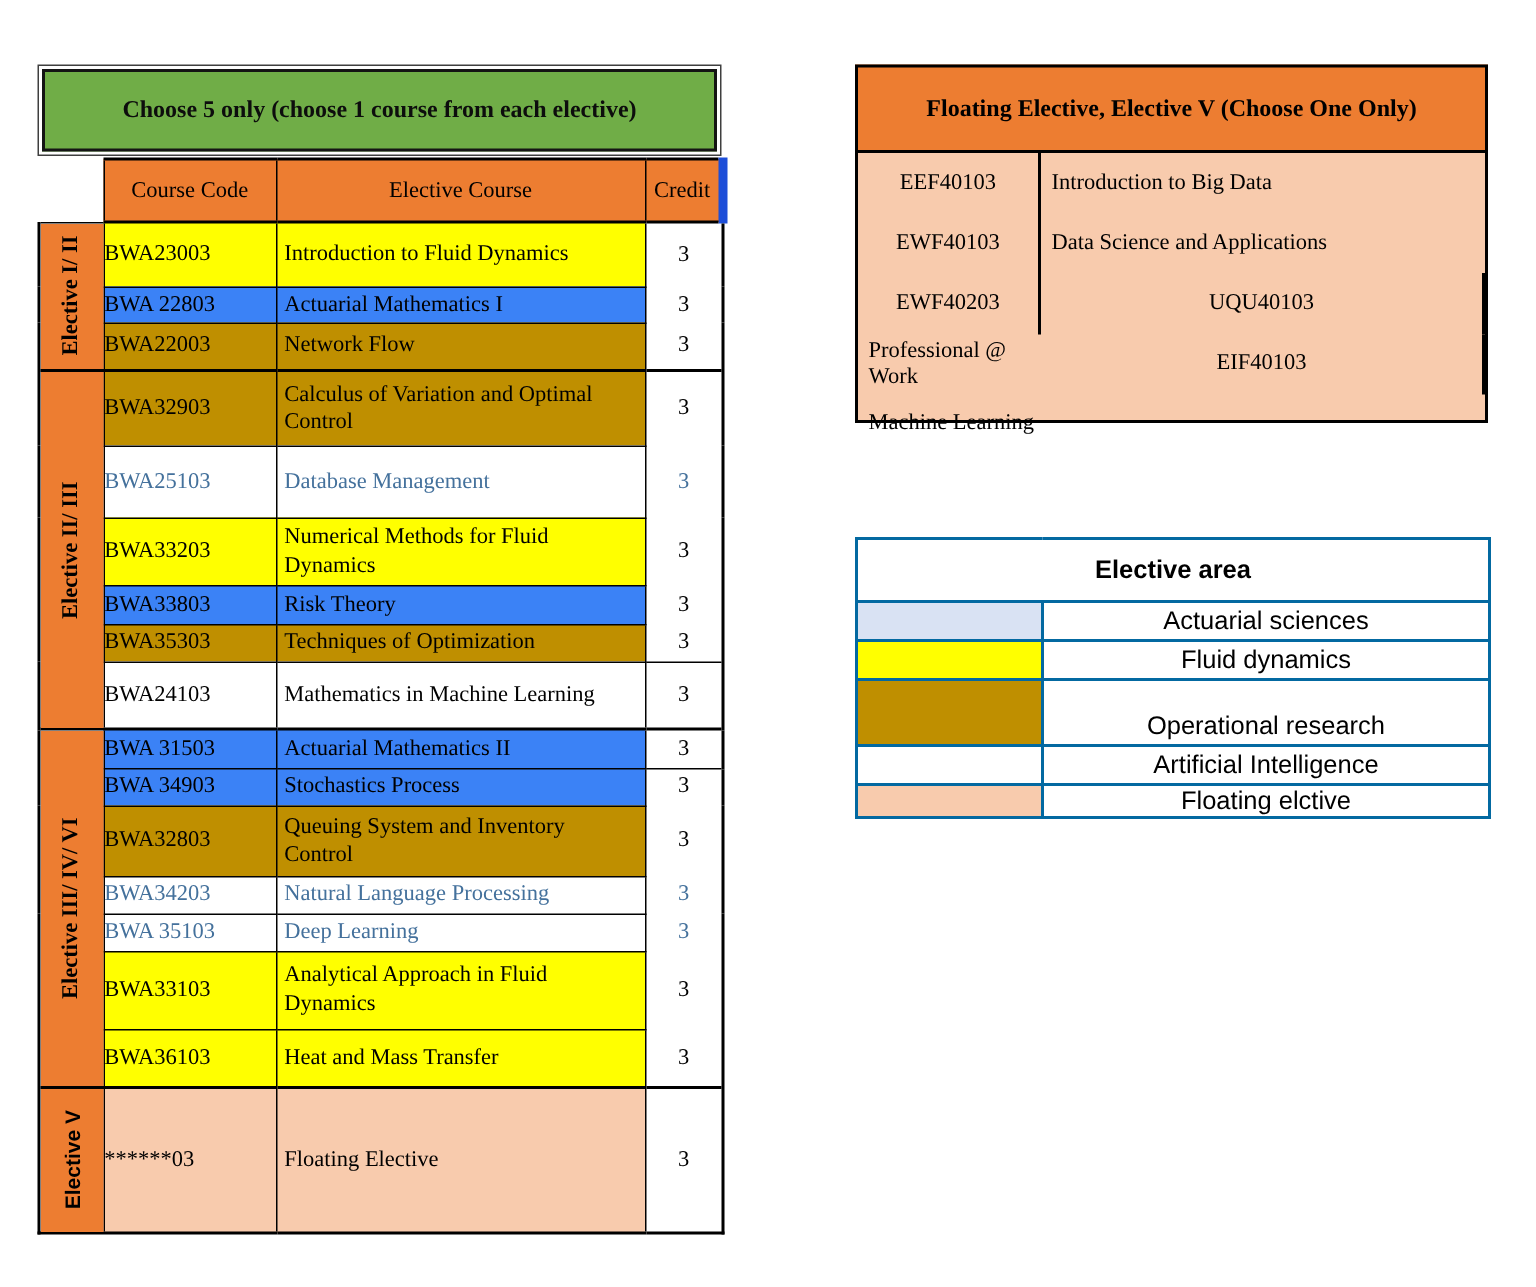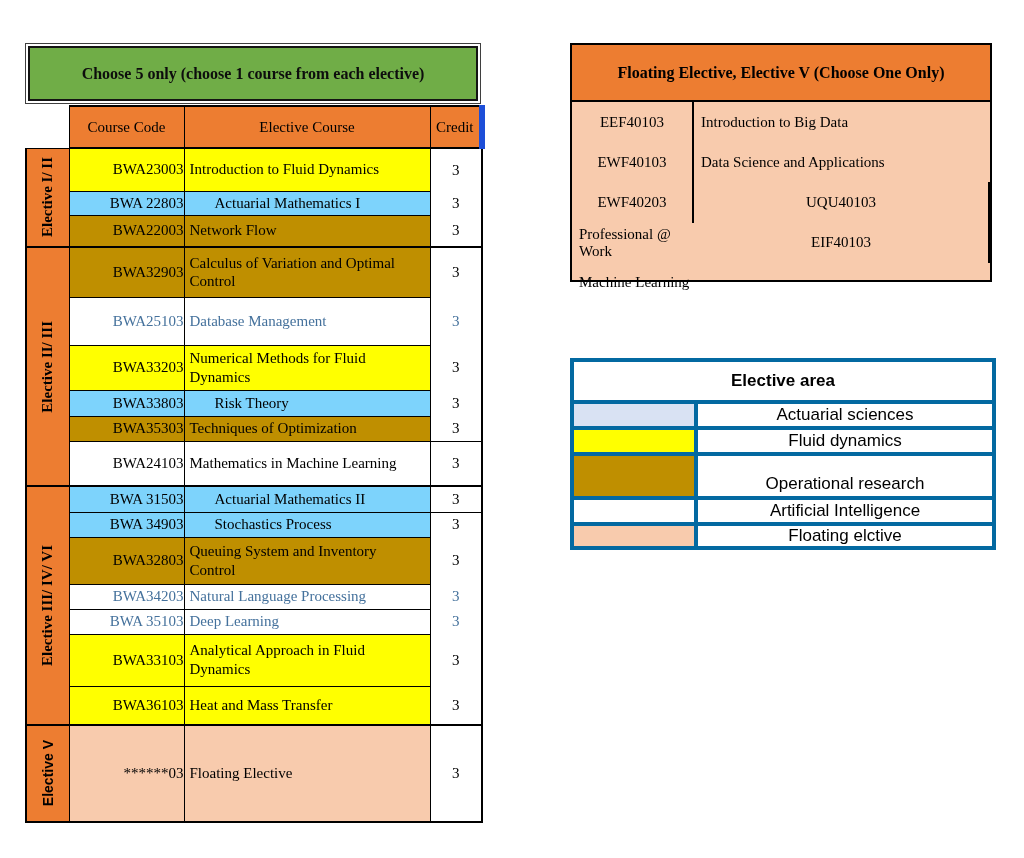--- a/index.html
+++ b/index.html
@@ -48,31 +48,31 @@
   .etable td.hd.hd-credit { border-right: 6px solid #1d4ed8; }
   .etable td.side {
     background: #ED7D31; border-left: 2px solid #000; position: relative;
   }
   .etable .vwrap { position: absolute; inset: 0; display: flex; align-items: center; justify-content: center; }
   .etable .vtext {
     display: block; writing-mode: vertical-rl; transform: rotate(180deg);
     font-weight: bold; font-size: 15px; white-space: nowrap;
   }
   .etable td.side-sans .vtext { font-family: "Liberation Sans", sans-serif; font-size: 14px; }
-  .etable td.code { text-align: right; }
+  .etable td.code { text-align: left; }
   .etable td.course { text-align: left; padding: 1px 4px 1px 5px; line-height: 1.25; }
   .etable td.credit {
     text-align: center; background: #ffffff;
     border-top: none; border-bottom: none; border-right: 2px solid #000;
   }
   .etable tr.credit-top td.credit { border-top: 1px solid #000; }
   .etable tr.gstart td { border-top: 2px solid #000; }
   .etable tr.last td { border-bottom: 2px solid #000; }
   tr.area-yellow td.bg { background: #FFFF00; }
-  tr.area-lav    td.bg { background: #7dd3fc; padding-left: 30px; }
+  tr.area-lav    td.bg { background: #3b82f6; }
   tr.area-gold   td.bg { background: #BF8F00; }
   tr.area-white  td.bg { background: #FFFFFF; }
   tr.area-peach  td.bg { background: #F8CBAD; }
   tr.blue td.code, tr.blue td.course, tr.blue td.credit { color: #44719C; }
 
   
   .ftable { position: absolute; left: 570px; top: 43px; width: 422px; }
   .ft-header {
     box-sizing: border-box; width: 422px; height: 59px;
     border: 2px solid #000; background: #ED7D31;
@@ -90,21 +90,21 @@
     border-right: 2px solid #000; font-size: 15px;
   }
   .ft-name { display: flex; align-items: center; padding-left: 7px; font-size: 15px; }
 
   
   .legend {
     position: absolute; left: 570px; top: 358px;
     border-collapse: collapse; table-layout: fixed;
     font-family: "Liberation Sans", sans-serif; font-size: 17px;
   }
-  .legend td { box-sizing: border-box; border: 4px solid #0369a1; padding: 0; }
+  .legend td { box-sizing: border-box; border: 2px solid #0369a1; padding: 0; }
   .legend td.lg-title {
     background: #fff; text-align: center; font-weight: bold; font-size: 17px;
   }
   .legend td.lg-label { background: #fff; text-align: center; vertical-align: middle; }
   .legend tr.tall td.lg-label { vertical-align: bottom; padding-bottom: 2px; }
   .legend td.sw-lav   { background: #D9E2F3; }
   .legend td.sw-yellow{ background: #FFFF00; }
   .legend td.sw-gold  { background: #BF8F00; }
   .legend td.sw-white { background: #FFFFFF; }
   .legend td.sw-peach { background: #F8CBAD; }

